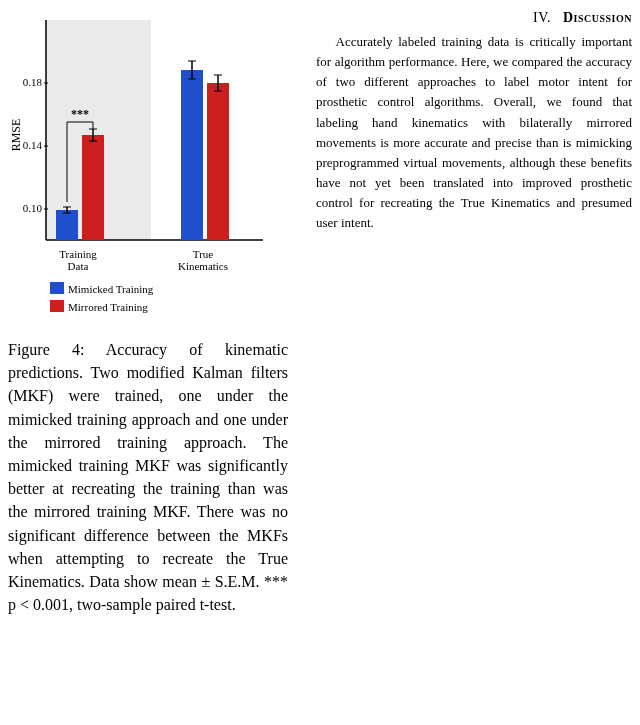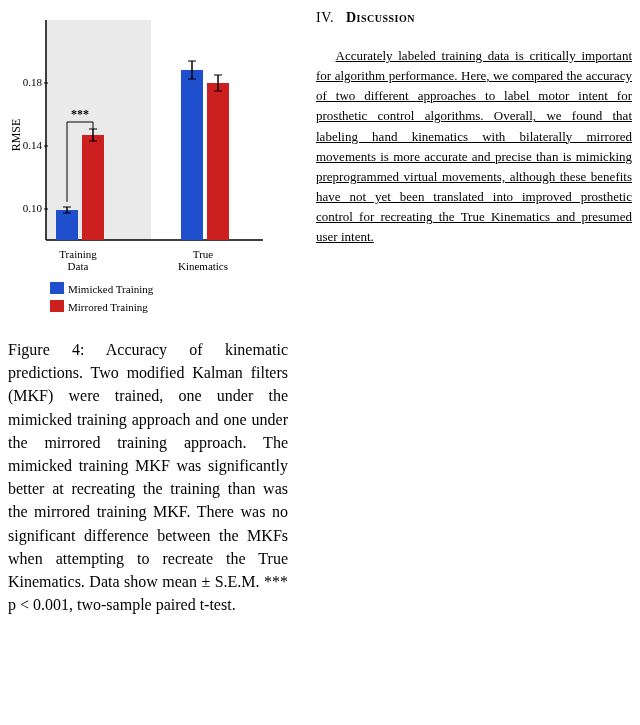--- a/index.html
+++ b/index.html
@@ -39,38 +39,37 @@
     }
     
     .caption {
       font-size: 16px;
       line-height: 1.45;
       text-align: justify;
       width: 280px;
     }
     
     .section-title {
-      text-align: left;
+      text-align: right;
       font-size: 14px;
       font-weight: normal;
       letter-spacing: 0.5px;
-      margin-bottom: 20px;
+      margin-bottom: 6px;
     }
     .section-title .roman {
       font-variant: small-caps;
       font-weight: bold;
     }
     .body-text {
       font-size: 13px;
       line-height: 1.55;
       text-align: justify;
     }
     .indent {
       text-indent: 1.5em;
-      text-decoration: underline;
     }
   </style>
 </head>
 <body>
 
 <div class="page">
 
   <div class="left-panel">
 
     <div class="chart-container">

